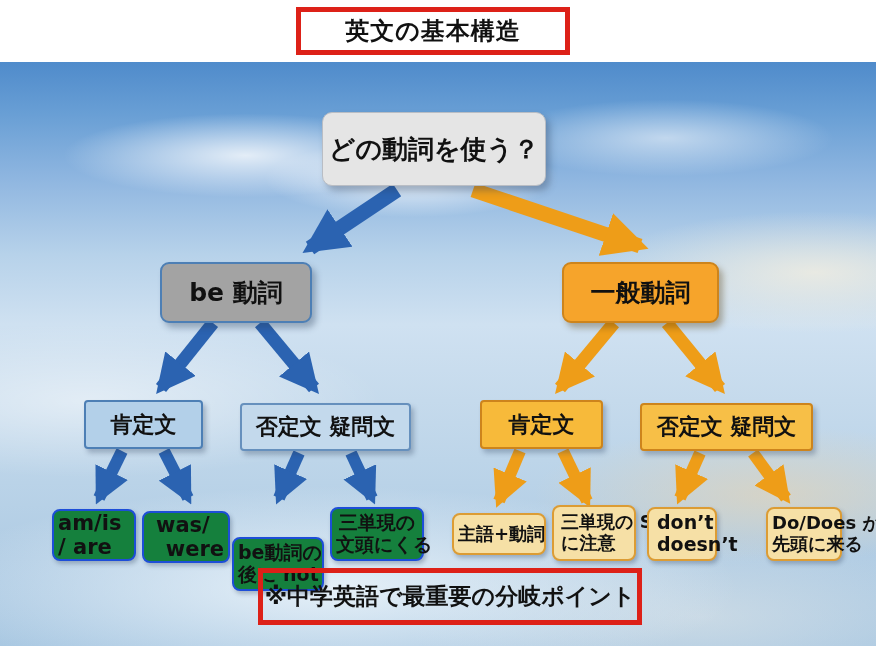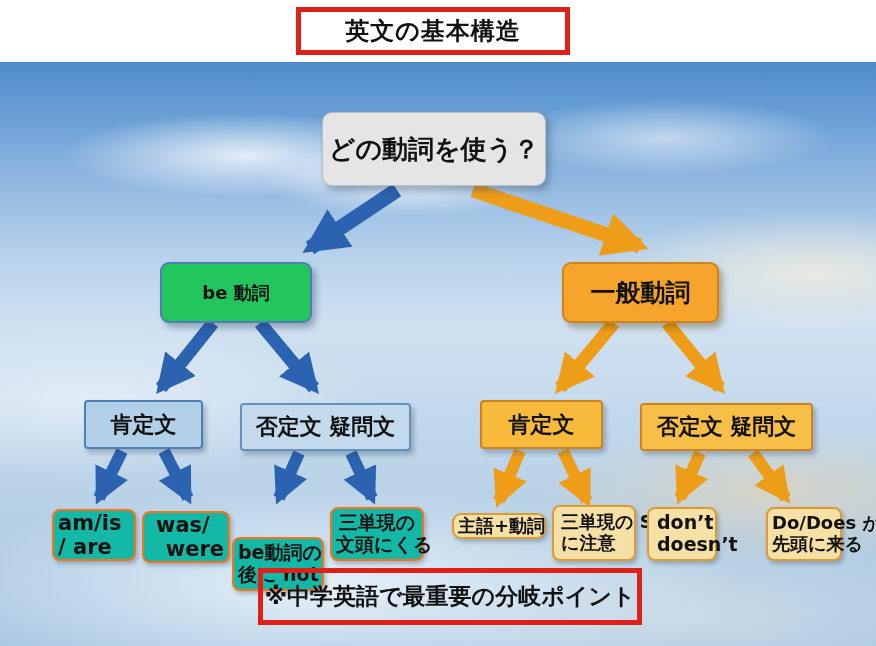--- a/index.html
+++ b/index.html
@@ -28,49 +28,49 @@
     border:5px solid #dd2118;font-size:24px;letter-spacing:1px;}
   #note-box{left:258px;top:568px;width:384px;height:57px;background:transparent;
     border:5px solid #dd2118;font-size:23px;align-items:center;}
 
   
   #root-node{left:322px;top:112px;width:224px;height:74px;background:#e5e5e5;
     border:1px solid #b9bdc4;border-radius:10px;font-size:26px;font-weight:600;
     box-shadow:4px 5px 7px rgba(40,60,90,.35);}
 
   
-  #be-node{left:160px;top:262px;width:152px;height:61px;background:#22c55e;
-    border:2px solid #4d7fb5;border-radius:9px;font-size:18px;
+  #be-node{left:160px;top:262px;width:152px;height:61px;background:#a3a3a3;
+    border:2px solid #4d7fb5;border-radius:9px;font-size:25px;
     box-shadow:4px 5px 6px rgba(40,60,90,.35);}
   #gen-node{left:562px;top:262px;width:157px;height:61px;background:#f6a42b;
     border:2px solid #cd841c;border-radius:9px;font-size:25px;
     box-shadow:4px 5px 6px rgba(80,55,10,.35);}
 
   
   .l2{border-radius:4px;font-size:22px;box-shadow:3px 4px 5px rgba(40,60,90,.3);}
   #be-aff{left:84px;top:400px;width:119px;height:49px;background:#b3d0e9;border:2px solid #4d7fb5;}
   #be-neg{left:240px;top:403px;width:171px;height:48px;background:#c3d9ec;border:2px solid #6690bd;}
   #gen-aff{left:480px;top:400px;width:123px;height:49px;background:#f7ba3a;border:2px solid #cd841c;}
   #gen-neg{left:640px;top:403px;width:173px;height:48px;background:#f7bf47;border:2px solid #cd841c;}
 
   
   .leaf{position:absolute;box-sizing:border-box;border-radius:8px;color:#111;font-weight:700;
         display:flex;flex-direction:column;justify-content:center;line-height:1.15;
         box-shadow:2px 3px 4px rgba(40,60,90,.3);padding:2px 4px;}
   .leaf span{display:block;white-space:nowrap;text-align:center;}
-  .leaf-blue{background:#14b8a6;border:2px solid #f97316;}
+  .leaf-blue{background:#15803d;border:2px solid #1d4ed8;}
   .leaf-orange{background:#f6e0a6;border:2px solid #dc9c34;}
   #leaf-amis{left:52px;top:509px;width:84px;height:52px;font-size:21px;}
   #leaf-amis span{text-align:left;}
   #leaf-was{left:142px;top:511px;width:88px;height:52px;font-size:21px;}
   #leaf-was span:first-child{text-align:left;padding-left:8px;}
   #leaf-was span:last-child{text-align:right;}
   #leaf-not{left:232px;top:537px;width:92px;height:54px;font-size:19px;}
   #leaf-head{left:330px;top:507px;width:94px;height:54px;font-size:19px;}
-  #leaf-subj{left:452px;top:513px;width:94px;height:26px;font-size:18px;border-radius:9px;}
+  #leaf-subj{left:452px;top:513px;width:94px;height:42px;font-size:18px;}
   #leaf-sansen{left:552px;top:505px;width:84px;height:56px;font-size:18px;}
   #leaf-sansen span{text-align:left;padding-left:3px;}
   #leaf-dont{left:647px;top:507px;width:70px;height:54px;font-size:19px;}
   #leaf-dont span{text-align:left;padding-left:4px;}
   #leaf-dodoes{left:742px;top:507px;width:76px;height:54px;font-size:18px;margin-left:24px;}
 
   #arrows{position:absolute;left:0;top:0;width:876px;height:646px;pointer-events:none;}
 </style>
 </head>
 <body>

